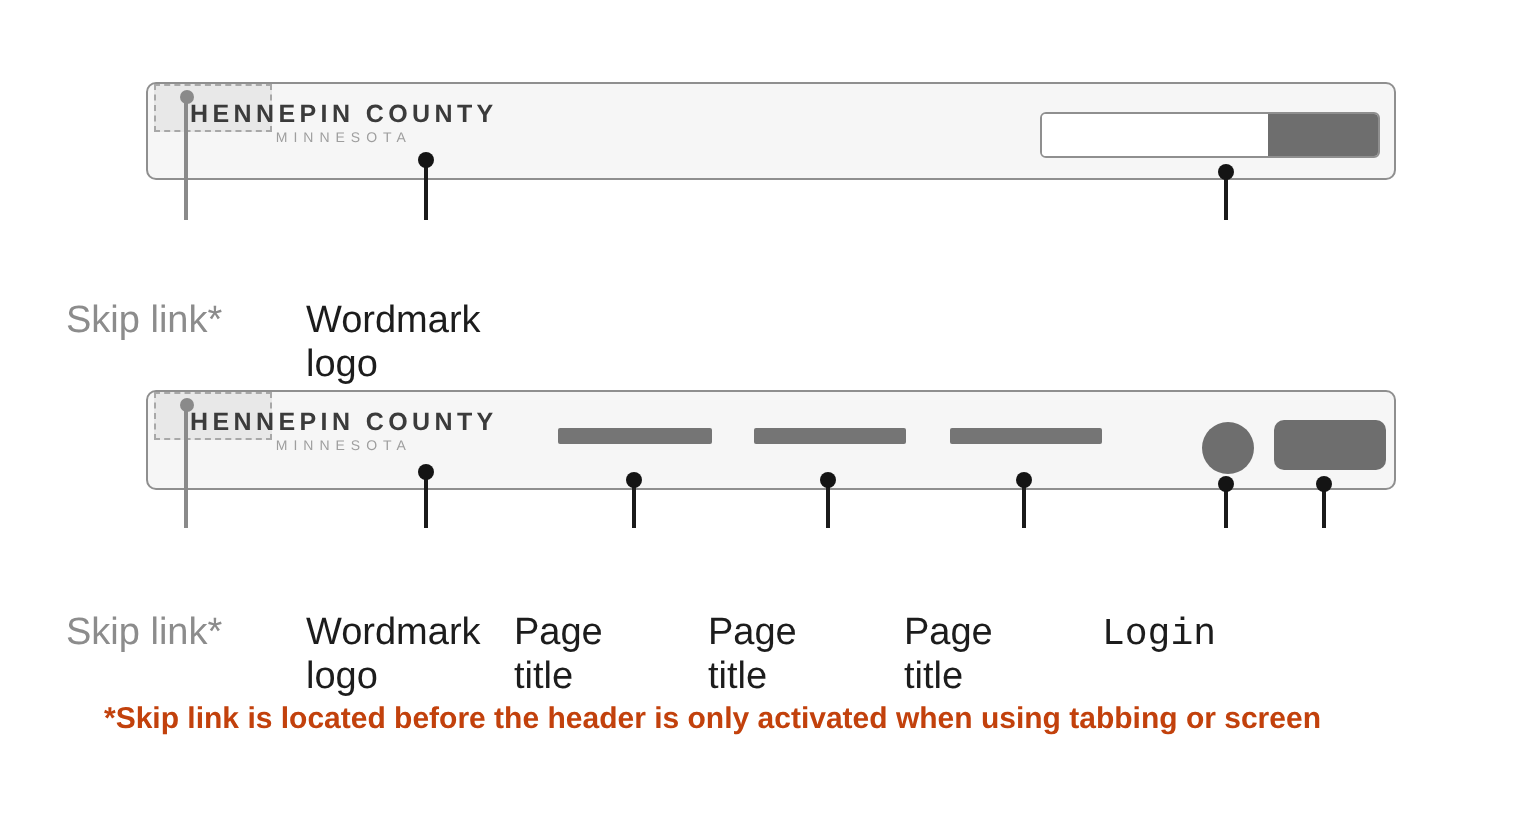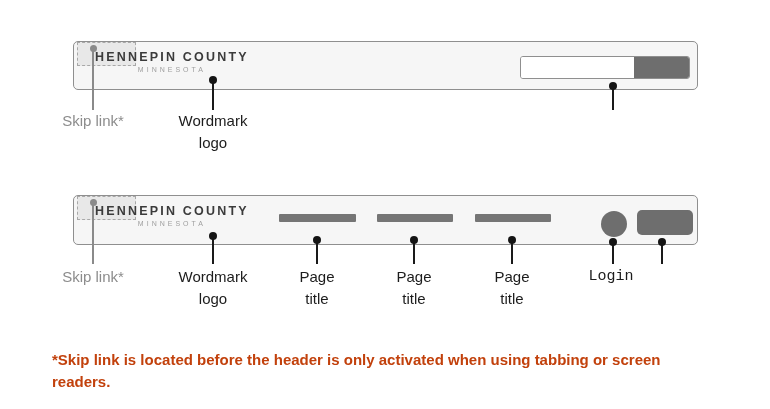--- a/index.html
+++ b/index.html
@@ -50,22 +50,22 @@
   
   .login-circle{position:absolute;left:601px;top:211px;width:26px;height:26px;border-radius:50%;background:#6e6e6e;z-index:2;}
   .signout-rect{position:absolute;left:637px;top:210px;width:56px;height:25px;border-radius:5px;background:#6e6e6e;z-index:2;border:none;}
   
   .cline{position:absolute;width:1.5px;background:#1a1a1a;z-index:3;}
   .cline.gray{background:#8a8a8a;}
   .cdot{position:absolute;width:8px;height:8px;border-radius:50%;background:#141414;z-index:4;}
   .cdot.gray{width:7px;height:7px;background:#8a8a8a;}
   
   .clabel{
-    position:absolute;width:120px;text-align:center;font-size:15px;line-height:22px;
-    color:#1c1c1c;z-index:2;
+    position:absolute;width:120px;font-size:19px;line-height:22px;
+    color:#1c1c1c;z-index:2;margin-top:40px;
   }
   .clabel.gray{color:#8c8c8c;}
   .row1{top:110px;} .row2{top:266px;}
   
   #footnote{
     position:absolute;left:52px;top:349px;width:630px;font-size:15px;
     line-height:22px;color:#c2410c;z-index:2;font-weight:bold;
   }
   #footnote span{display:block;}
 </style>
@@ -160,16 +160,15 @@
   <div class="clabel row2" style="left:452px;">
     <span style="display:block;">Page</span>
     <span style="display:block;">title</span>
   </div>
   <div class="clabel row2" style="left:551px;font-family:Liberation Mono, monospace;">
     <span>Login</span>
   </div>
 
   <div id="footnote">
     <span>*Skip link is located before the header is only activated when using tabbing or screen</span>
-    <span>readers.</span>
   </div>
 
 </div>
 
 </body></html>

